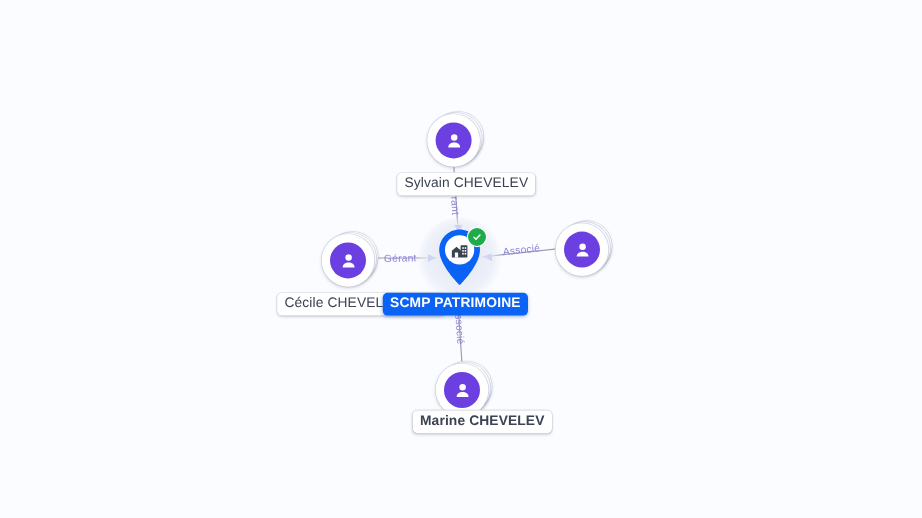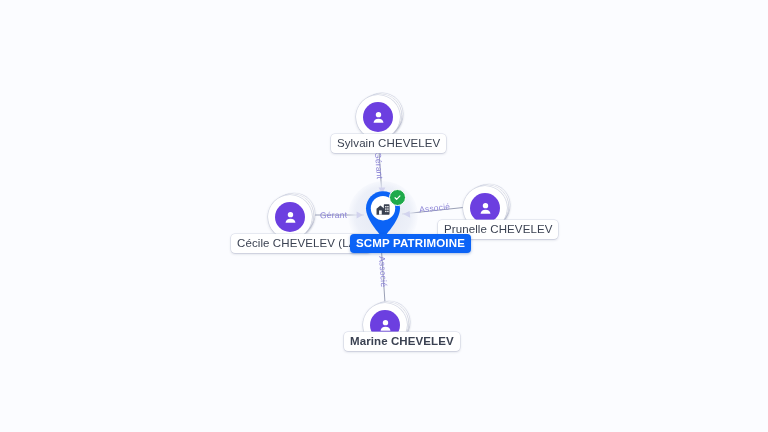--- a/index.html
+++ b/index.html
@@ -114,20 +114,21 @@
     position: absolute;
     background: #ffffff;
     border-radius: 4px;
     padding: 2px 6px 3px 6px;
     font-size: 11.5px;
     line-height: 14px;
     color: #3b4252;
     white-space: nowrap;
     box-shadow: 0 1px 2.5px rgba(40,50,90,0.20), 0 0 0 0.5px rgba(214,218,232,0.9);
     letter-spacing: 0.1px;
+    margin-top: 10px;
   }
   .label.primary {
     background: #0b63f6;
     color: #ffffff;
     font-weight: 600;
     font-size: 11.5px;
     letter-spacing: 0.15px;
     box-shadow: 0 1px 3px rgba(11,70,160,0.35);
     z-index: 40;
   }
@@ -203,21 +204,20 @@
     <div class="halo stackA"></div>
     <div class="halo stackB"></div>
     <div class="halo"></div>
     <div class="disc">
       <svg width="17" height="17" viewBox="0 0 24 24" aria-hidden="true">
         <circle cx="12" cy="8" r="3.8" fill="#ffffff"></circle>
         <path d="M5 19.5c0-3.6 3.1-5.8 7-5.8s7 2.2 7 5.8z" fill="#ffffff"></path>
       </svg>
     </div>
   </div>
-  <div class="label" style="left:438px; top:220px;">Prunelle CHEVELEV</div>
 
   <div class="node" style="left:363px; top:303px;">
     <div class="halo stackA"></div>
     <div class="halo stackB"></div>
     <div class="halo"></div>
     <div class="disc">
       <svg width="17" height="17" viewBox="0 0 24 24" aria-hidden="true">
         <circle cx="12" cy="8" r="3.8" fill="#ffffff"></circle>
         <path d="M5 19.5c0-3.6 3.1-5.8 7-5.8s7 2.2 7 5.8z" fill="#ffffff"></path>
       </svg>
@@ -247,15 +247,15 @@
       </svg>
     </div>
 
     <div class="badge-check">
       <svg width="9" height="9" viewBox="0 0 24 24" aria-hidden="true">
         <path d="M5.5 12.6l4.2 4.2 8.8-9.2" stroke="#ffffff" stroke-width="3.2" fill="none" stroke-linecap="round" stroke-linejoin="round"></path>
       </svg>
     </div>
   </div>
 
-  <div class="label primary" style="left:350px; top:234px;">SCMP PATRIMOINE</div>
+  <div class="label primary" style="left:319px; top:234px;">SCMP PATRIMOINE</div>
 
 </div>
 
 </body></html>

